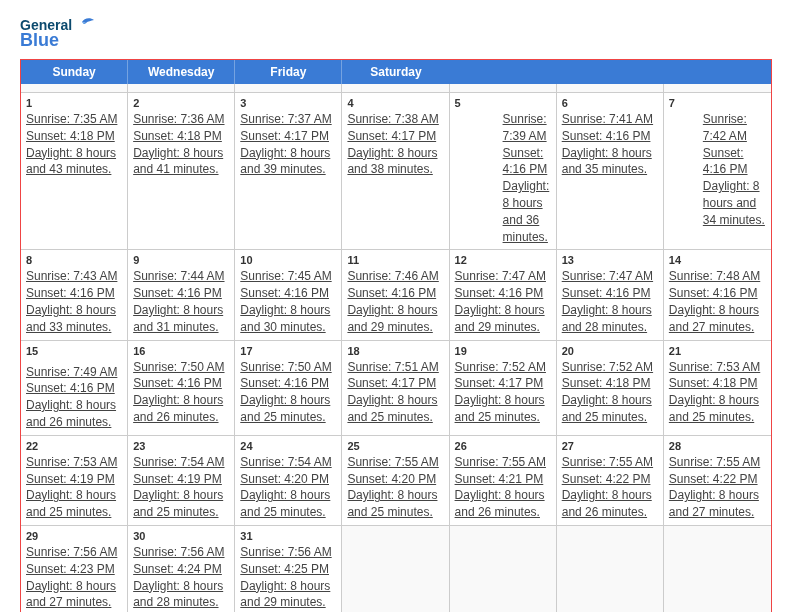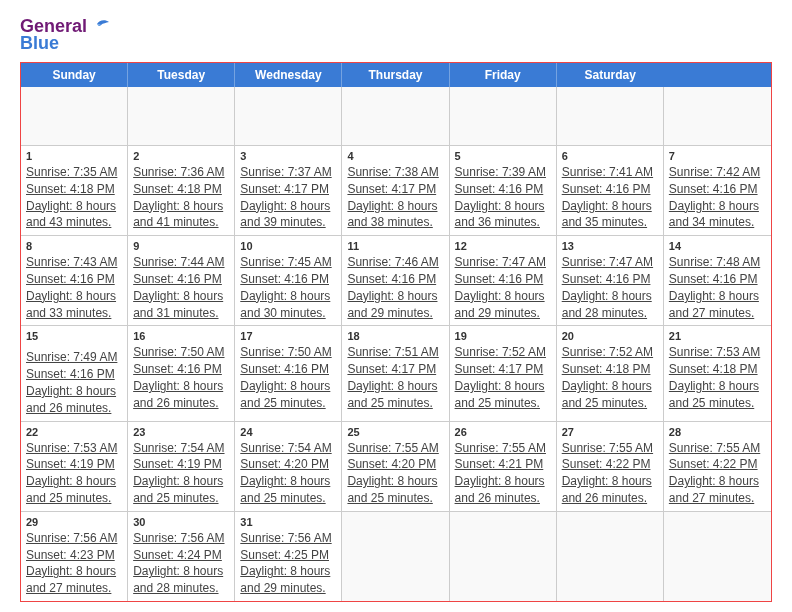--- a/index.html
+++ b/index.html
@@ -103,40 +103,38 @@
       gap: 2px;
     }
   </style>
 </head>
 <body>
 
 <div class="page">
   <div class="header">
     <div class="logo">
       <div class="logo-wrapper">
-        <span style="font-size:18px;font-weight:bold;color:#701a75;">General</span>
+        <span style="font-size:14px;font-weight:bold;color:#0c4a6e;">General</span>
         <svg width="22" height="18" viewBox="0 0 22 18">
           <path d="M8 6 C10 2, 16 1, 20 4 C17 5, 14 5, 12 7 Z" fill="#3a7bd5"></path>
           <path d="M8 6 C9 8, 11 9, 12 7" fill="#5a9be5"></path>
         </svg>
       </div>
       <span style="font-size:18px;font-weight:bold;color:#3a7bd5;margin-top:-4px;">Blue</span>
     </div>
     <div class="title-block">
       <div class="month-title"></div>
       <div class="location"></div>
     </div>
   </div>
 
   <div class="calendar">
     <div class="cal-header">
     <div class="cal-header-cell">Sunday</div>
-        <div class="cal-header-cell">Tuesday</div>
         <div class="cal-header-cell">Wednesday</div>
-        <div class="cal-header-cell">Thursday</div>
         <div class="cal-header-cell">Friday</div>
         <div class="cal-header-cell">Saturday</div>
       </div>
     <div class="cal-body">
     <div class="cal-row">
           <div class="cal-cell empty"></div>
           <div class="cal-cell empty"></div>
           <div class="cal-cell empty"></div>
           <div class="cal-cell empty"></div>
           <div class="cal-cell empty"></div>
@@ -163,33 +161,33 @@
 Daylight: 8 hours and 39 minutes.</div>
           </div>
           <div class="cal-cell">
             <span class="day-num">4</span>
             <div class="cell-text" style="white-space: pre-line;">Sunrise: 7:38 AM
 Sunset: 4:17 PM
 Daylight: 8 hours and 38 minutes.</div>
           </div>
           <div class="cal-cell">
             <span class="day-num">5</span>
-            <div class="cell-text" style="white-space: pre-line;">Sunrise: 7:39 AM
+            <div class="cell-text" style="white-space: pre-line; margin-left: 48px;">Sunrise: 7:39 AM
 Sunset: 4:16 PM
 Daylight: 8 hours and 36 minutes.</div>
           </div>
           <div class="cal-cell">
             <span class="day-num">6</span>
             <div class="cell-text" style="white-space: pre-line;">Sunrise: 7:41 AM
 Sunset: 4:16 PM
 Daylight: 8 hours and 35 minutes.</div>
           </div>
           <div class="cal-cell">
             <span class="day-num">7</span>
-            <div class="cell-text" style="white-space: pre-line;">Sunrise: 7:42 AM
+            <div class="cell-text" style="white-space: pre-line; margin-left: 34px;">Sunrise: 7:42 AM
 Sunset: 4:16 PM
 Daylight: 8 hours and 34 minutes.</div>
           </div>
         </div>
         <div class="cal-row">
           <div class="cal-cell">
             <span class="day-num">8</span>
             <div class="cell-text" style="white-space: pre-line;">Sunrise: 7:43 AM
 Sunset: 4:16 PM
 Daylight: 8 hours and 33 minutes.</div>

